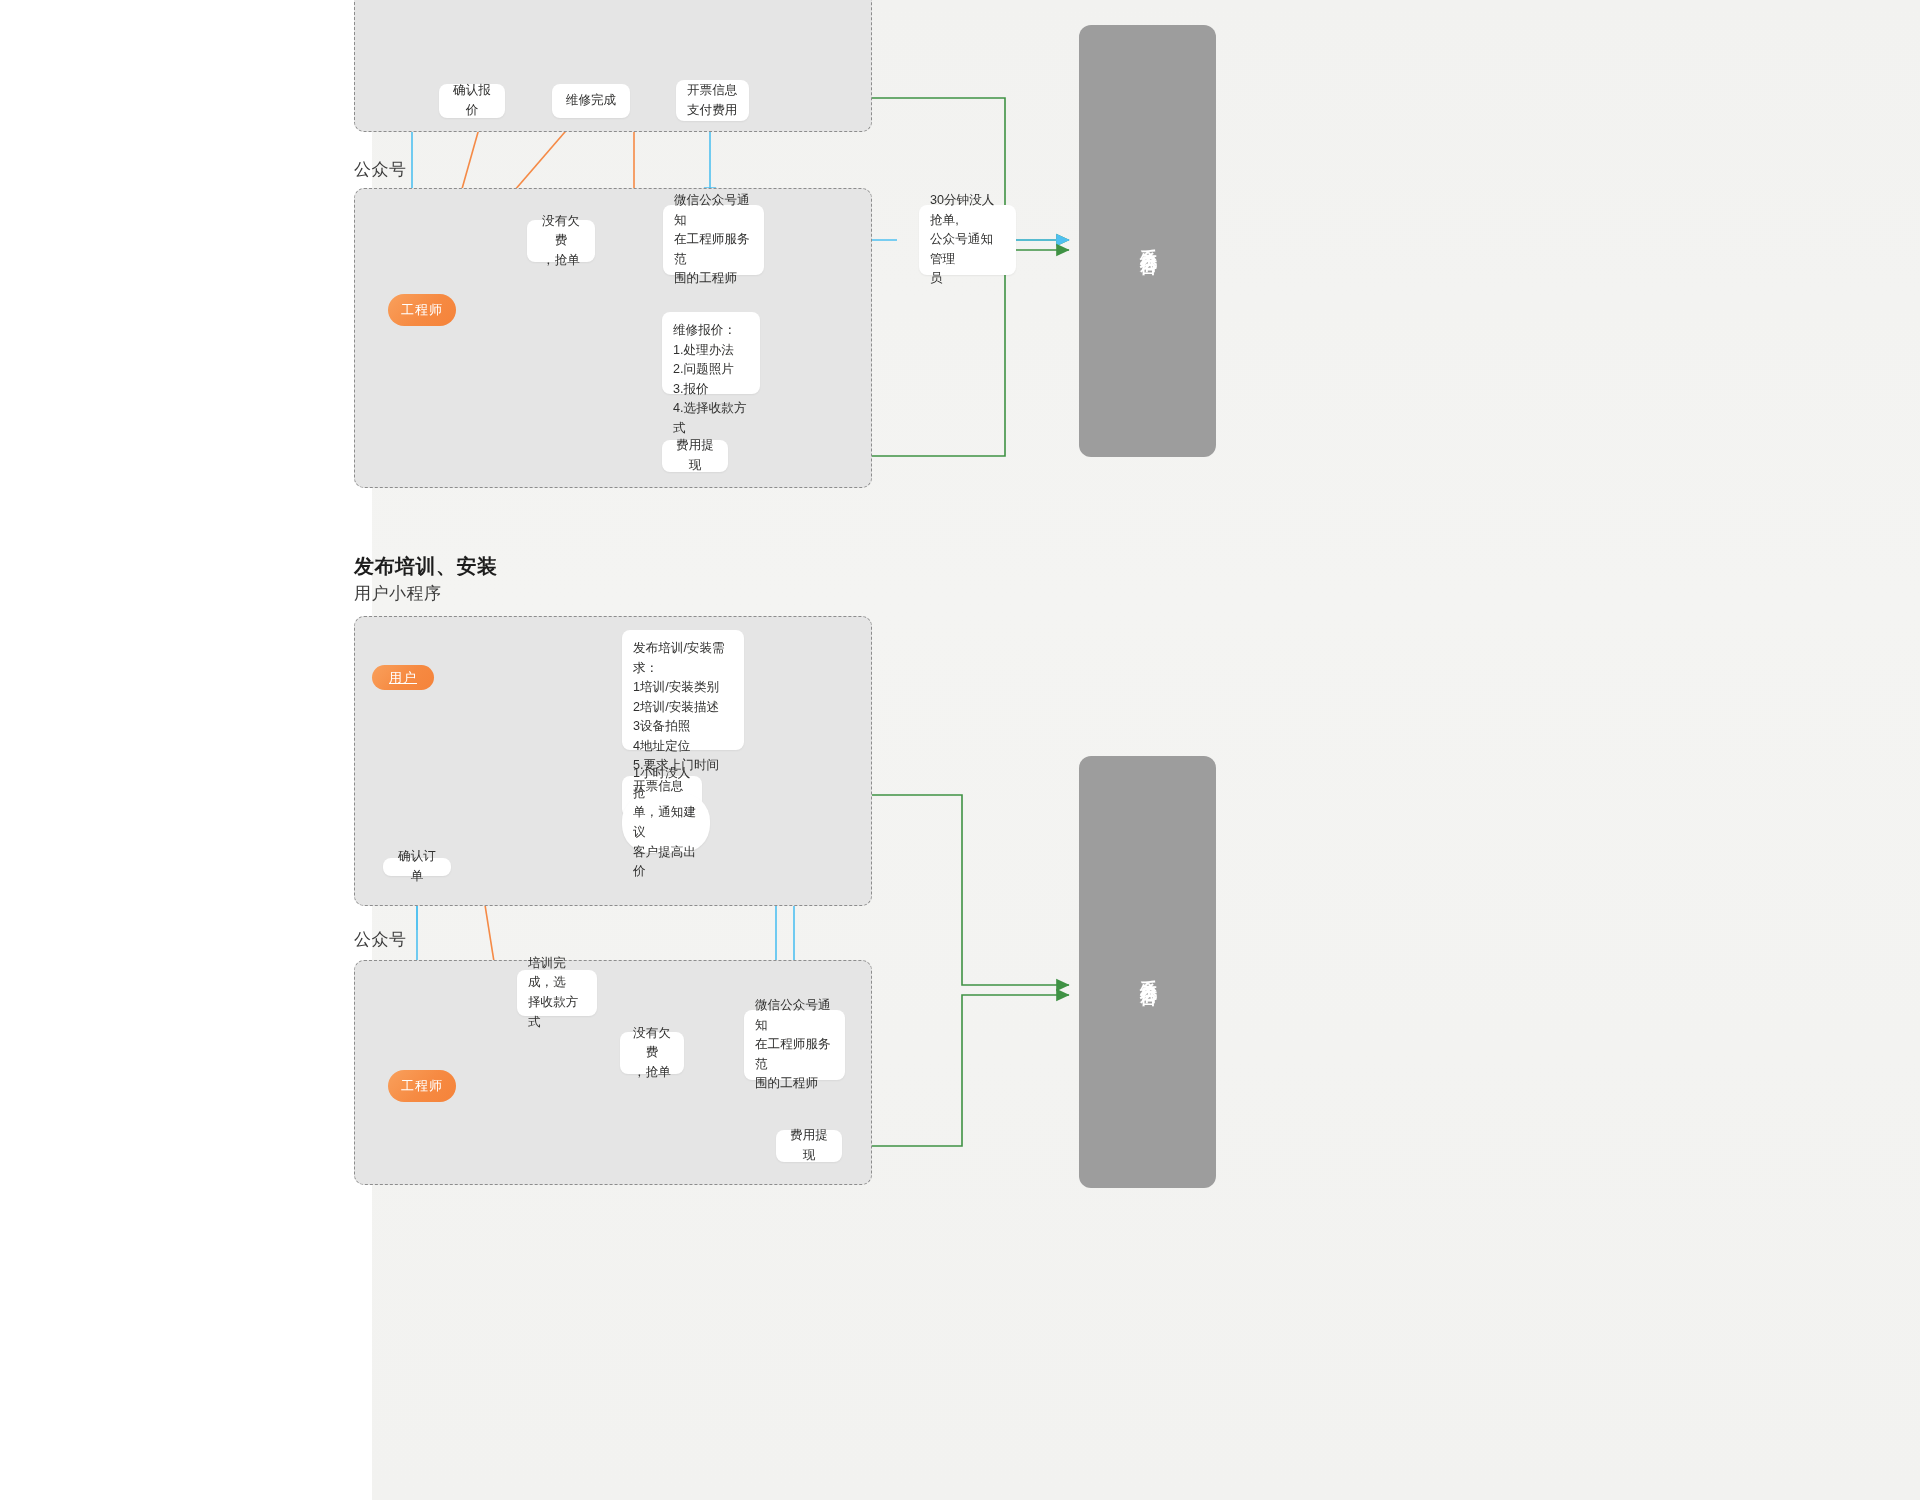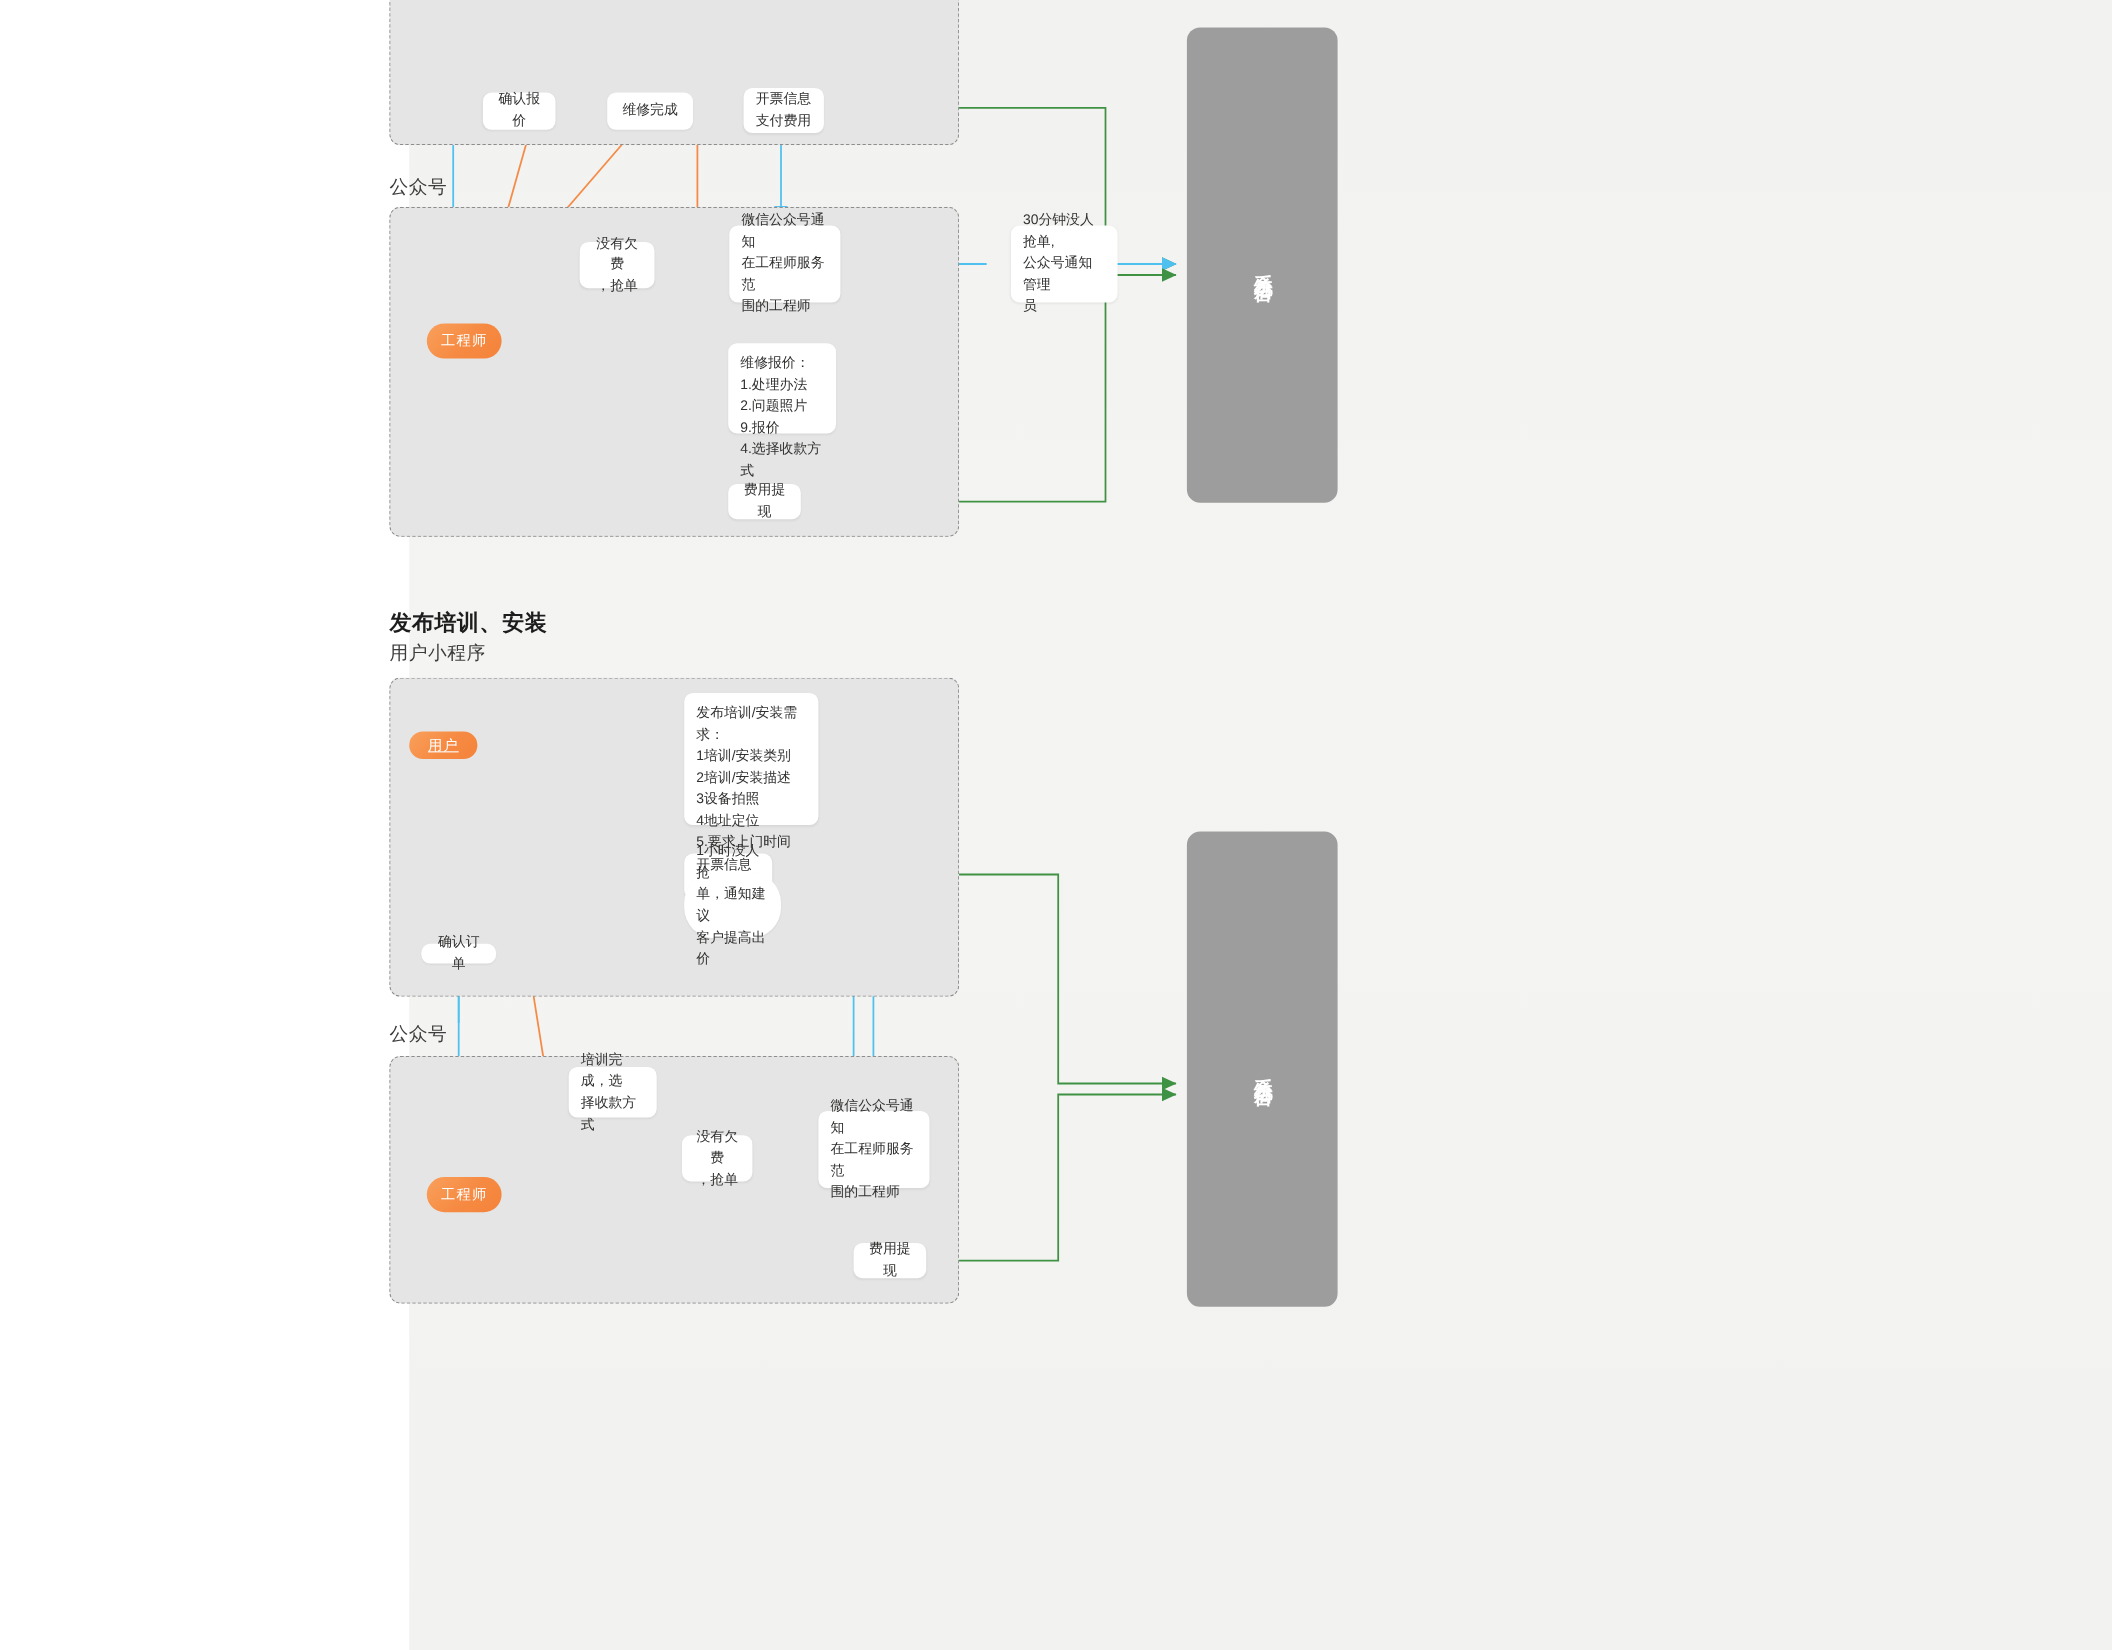--- a/index.html
+++ b/index.html
@@ -194,21 +194,21 @@
 在工程师服务范
 围的工程师</div>
 
   <div class="card" style="left:524px;top:205px;width:97px;height:70px;margin-left:23px;">30分钟没人抢单,
 公众号通知管理
 员</div>
 
   <div class="card" style="left:290px;top:312px;width:98px;height:82px;align-items:flex-start;">维修报价：
 1.处理办法
 2.问题照片
-9.报价
+3.报价
 4.选择收款方式</div>
 
   <div class="card center" style="left:290px;top:440px;width:66px;height:32px;">费用提现</div>
 
   <div class="actor" style="left:16px;top:294px;width:68px;height:32px;">工程师</div>
 
   <div class="backend" style="left:707px;top:25px;width:137px;height:432px;">
     <span>系统后台</span>
   </div>
 

